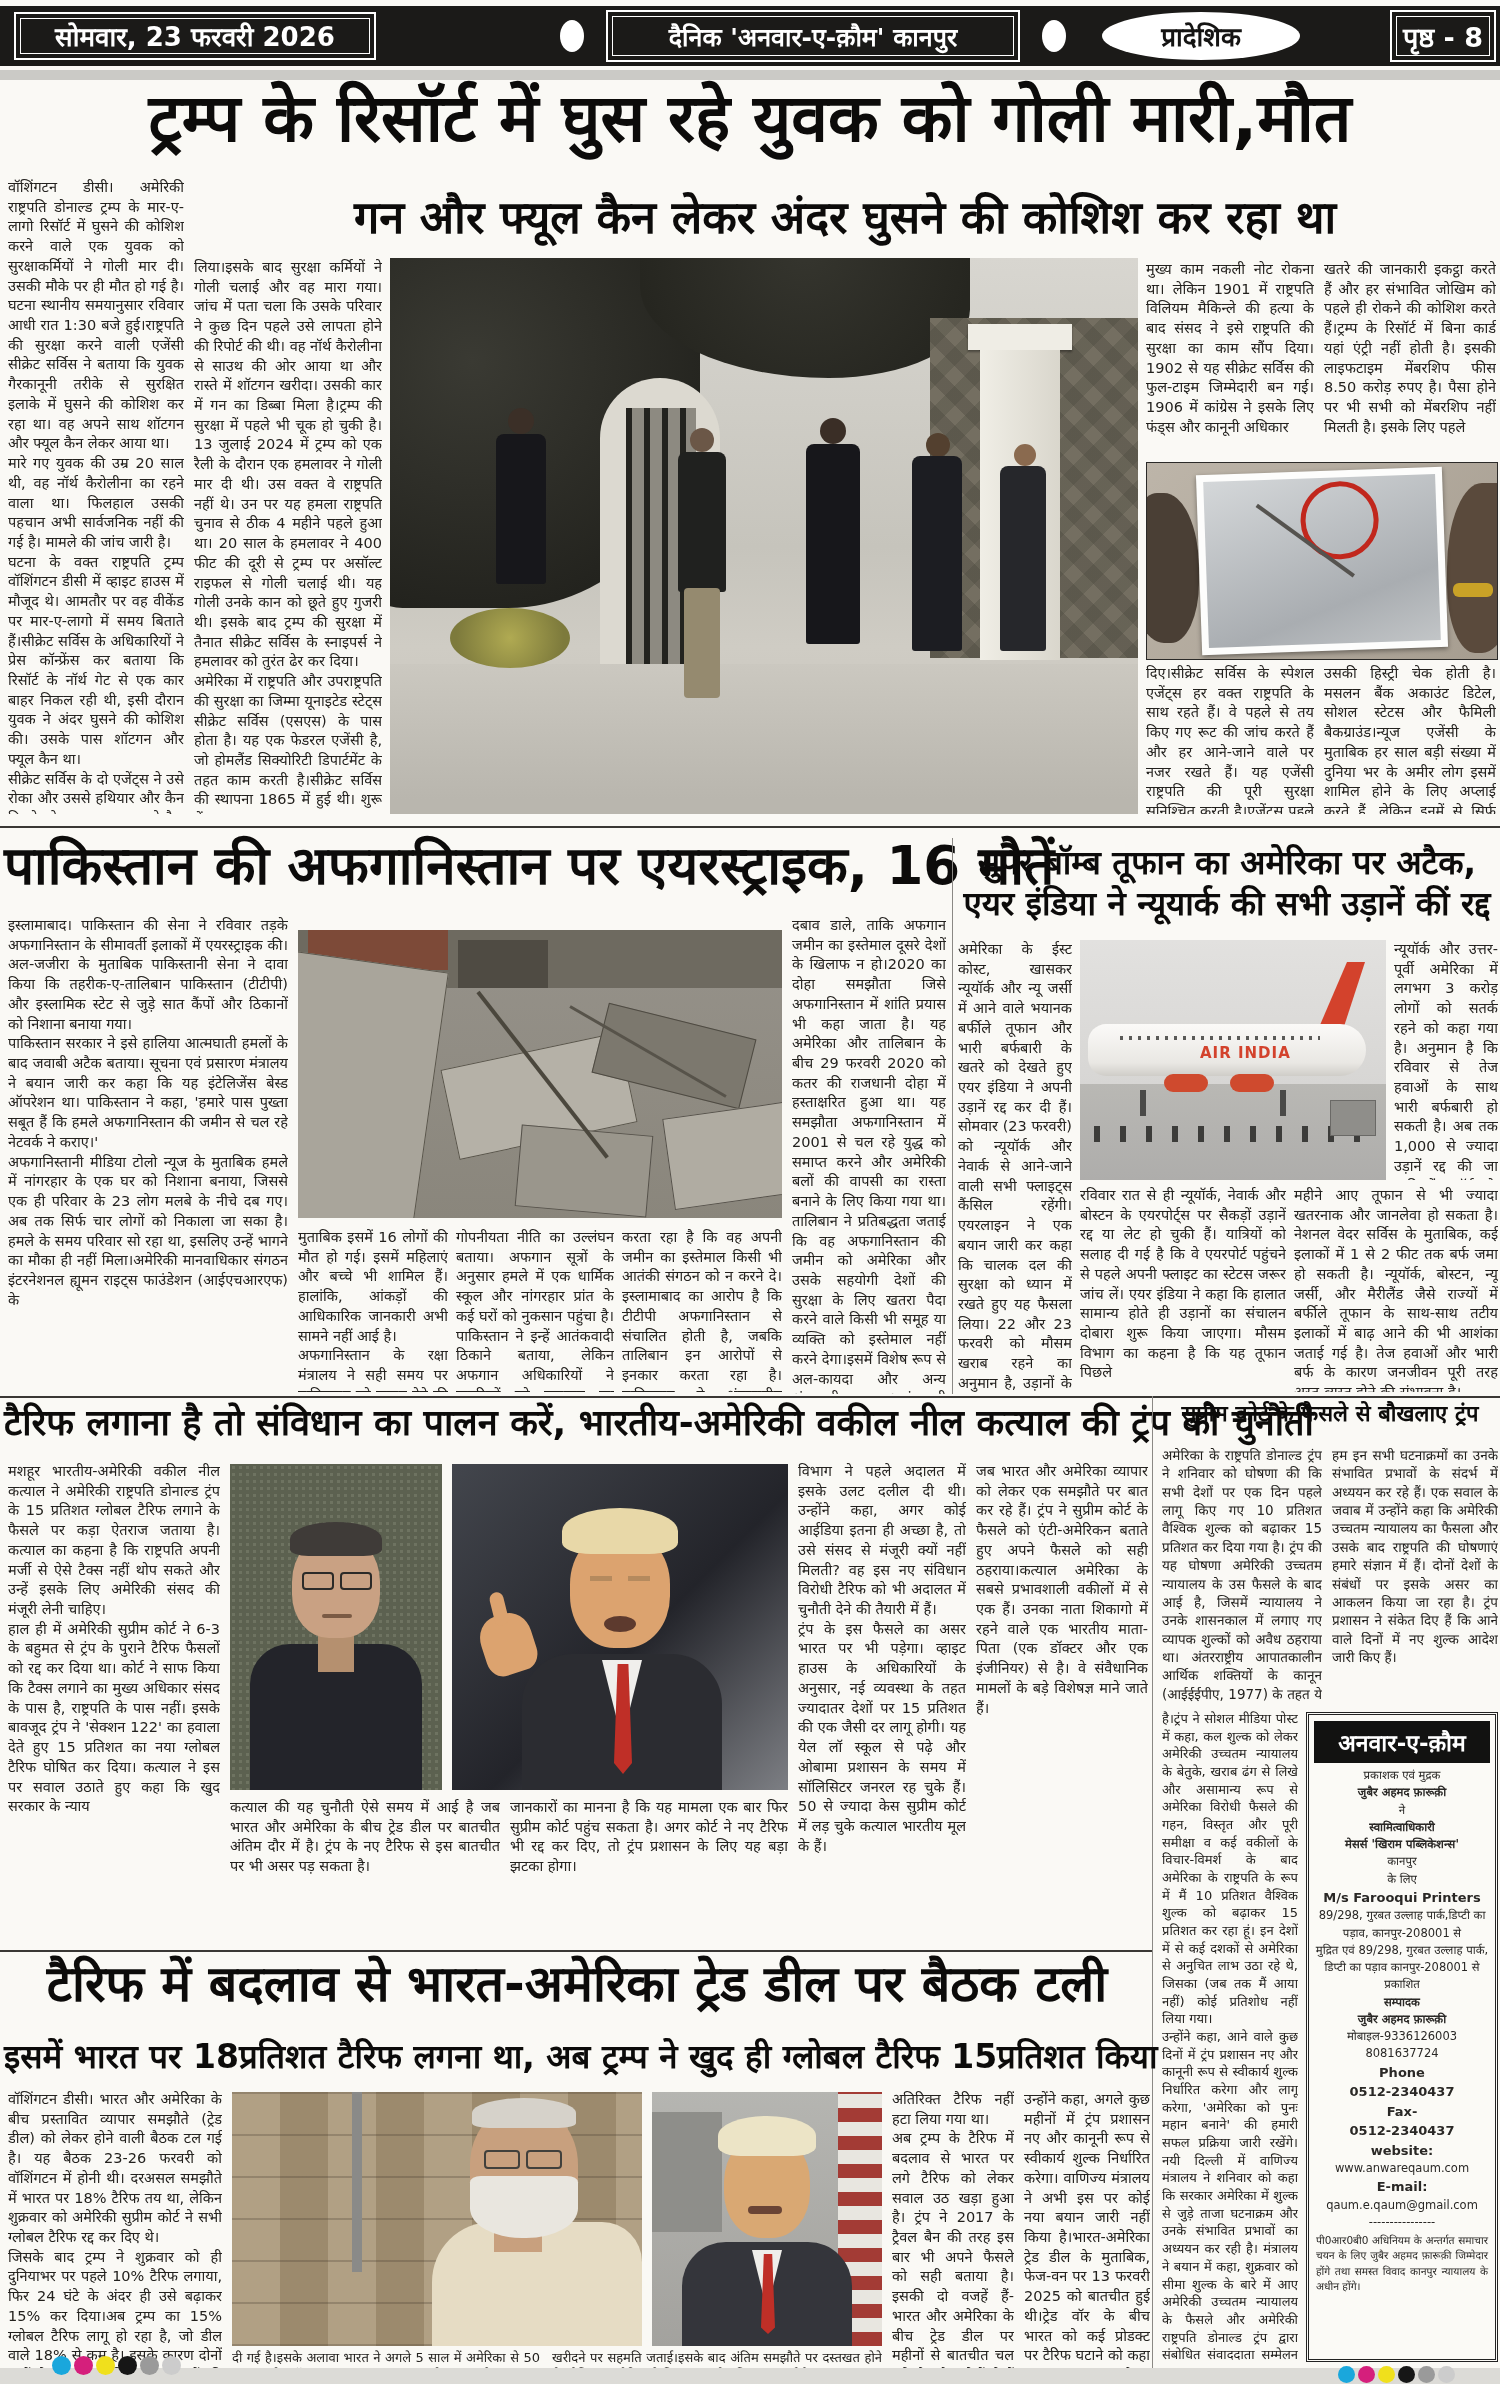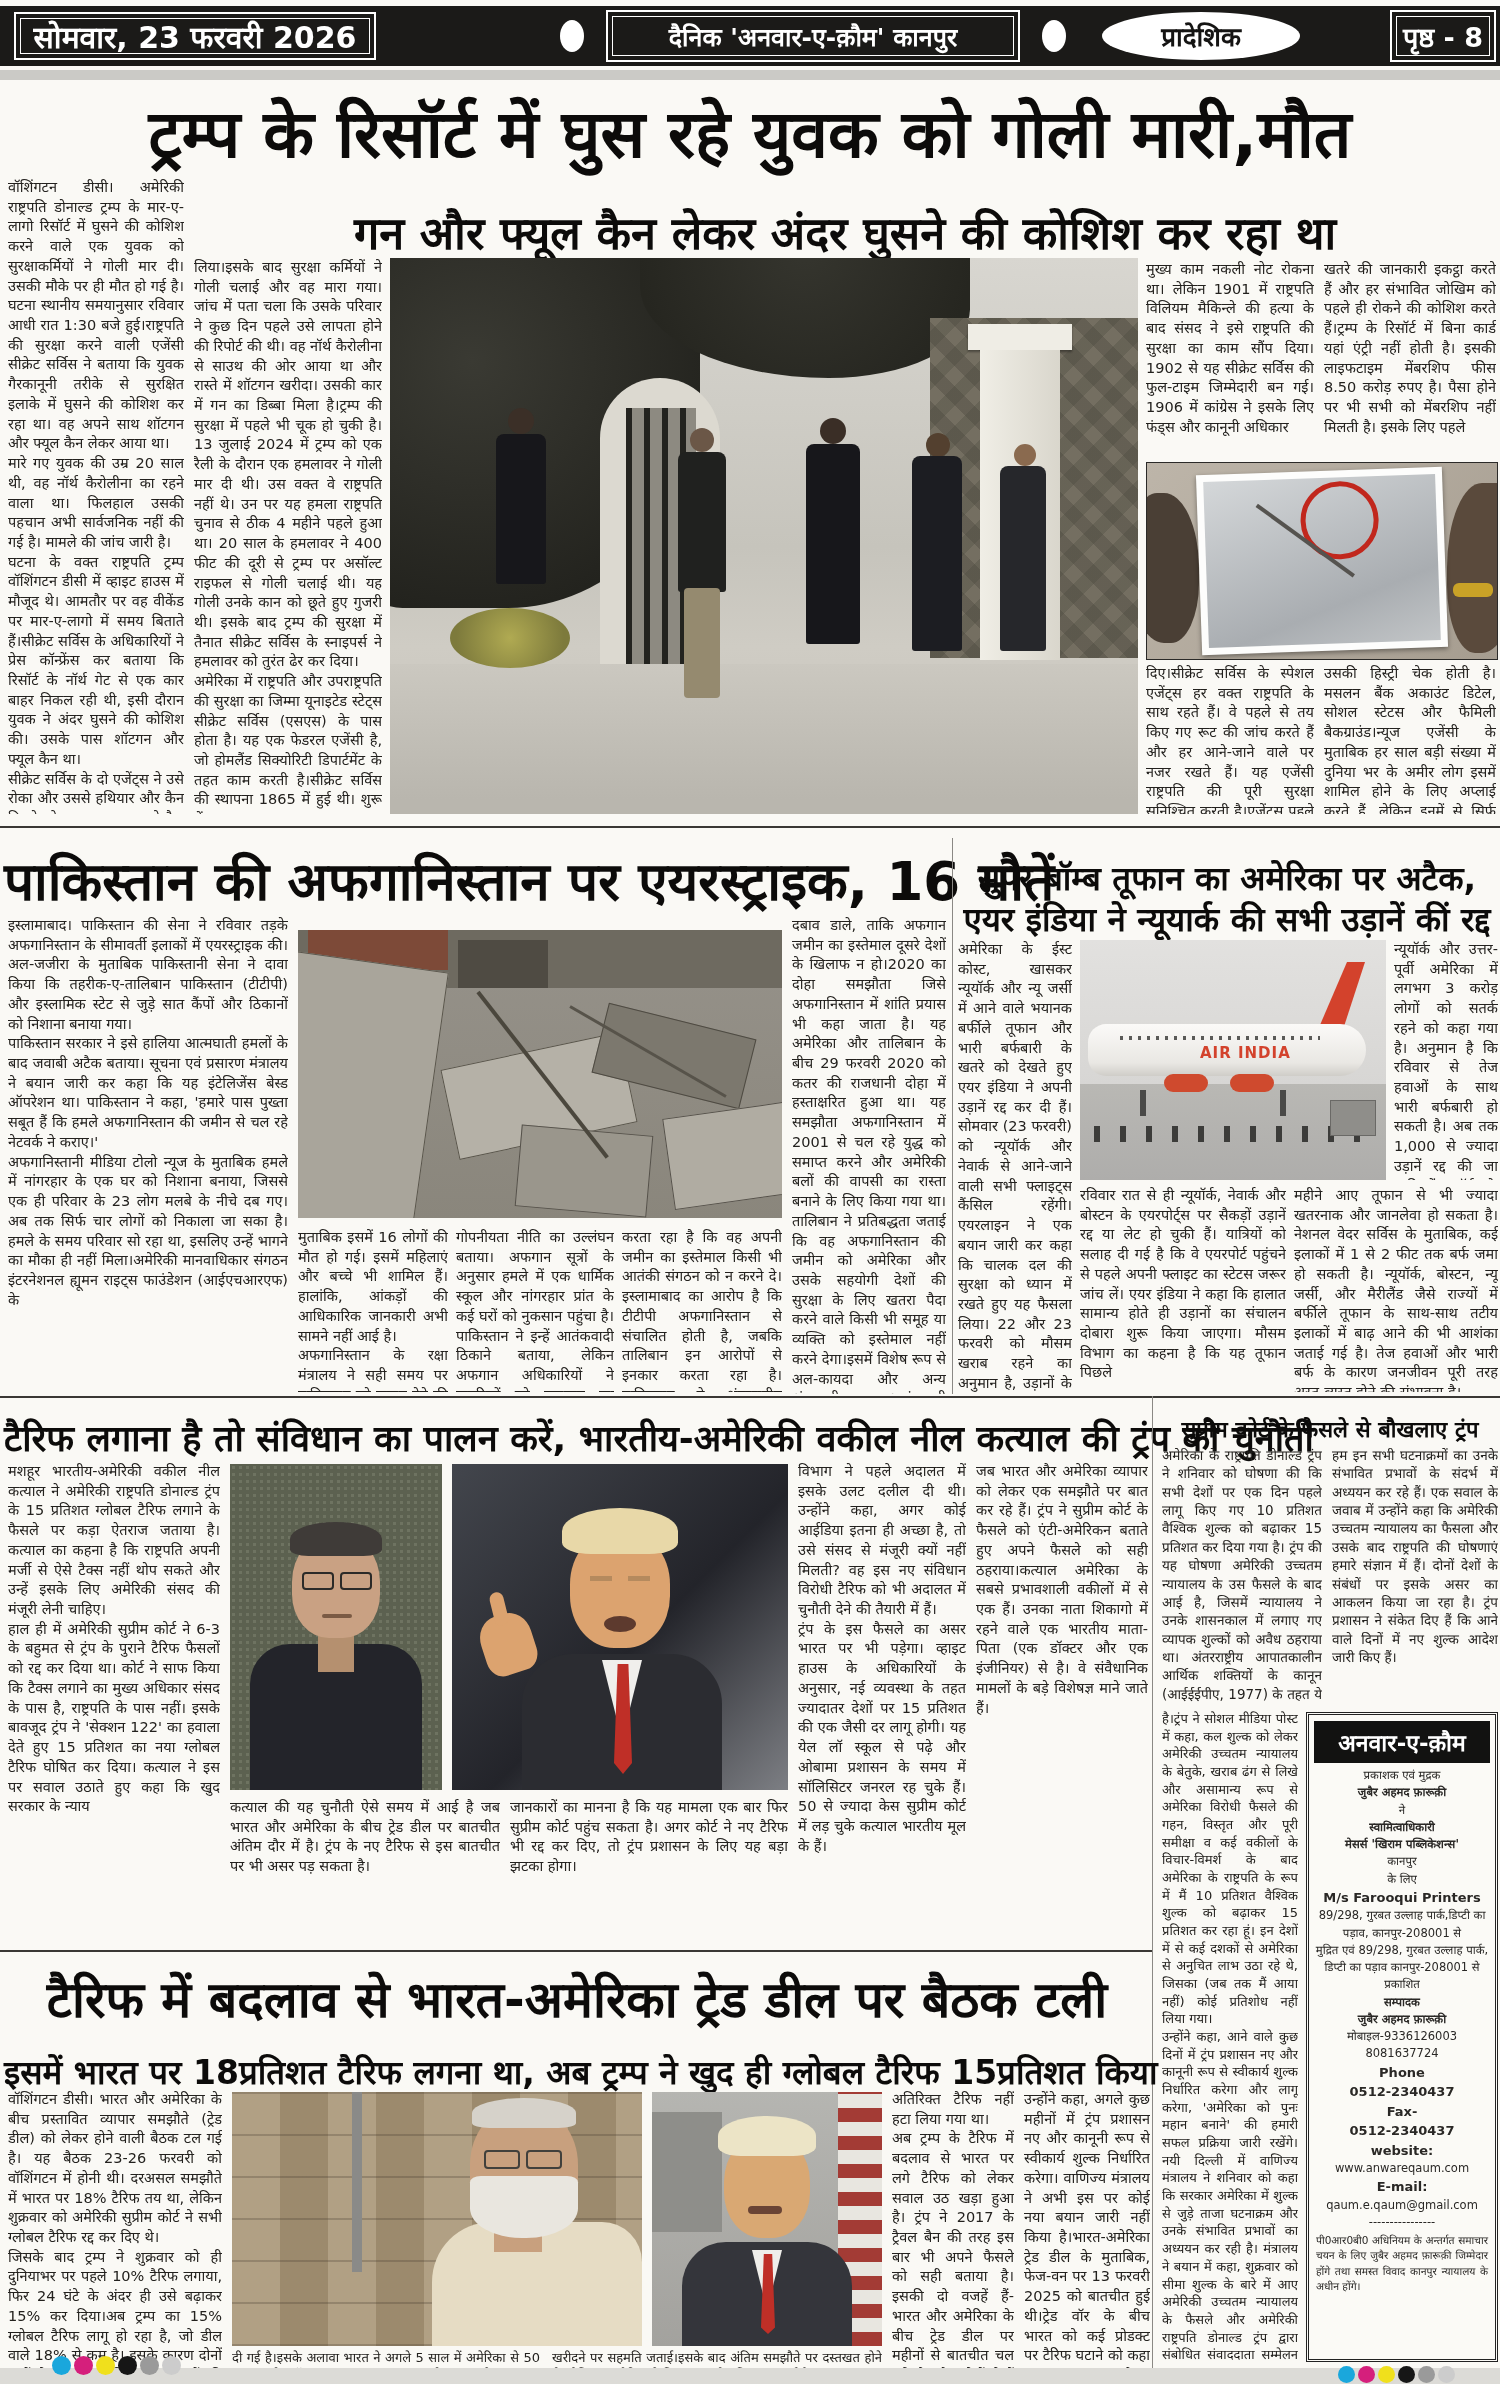--- a/index.html
+++ b/index.html
@@ -1,21 +1,21 @@
 <!DOCTYPE html>
 <html lang="hi"><head>
 <meta charset="utf-8">
 <style>
   html,body{margin:0;padding:0;background:#e9e8e4;}
   #page{position:relative;width:1500px;height:2384px;margin:0 auto;background:#faf9f5;
         font-family:"DejaVu Sans","Liberation Sans",sans-serif;color:#161513;overflow:hidden;}
   .abs{position:absolute;}
   .col{position:absolute;text-align:justify;white-space:pre-line;overflow:hidden;
        font-size:14.5px;line-height:1.36;color:#23211e;}
-  .hl{position:absolute;font-weight:bold;color:#0c0b0a;margin-top:16px;}
+  .hl{position:absolute;font-weight:bold;color:#0c0b0a;}
   .ph{position:absolute;overflow:hidden;}
   .rule{position:absolute;background:#3a3835;}
   
   #mast{position:absolute;left:0;top:6px;width:1500px;height:60px;background:#1b1a18;}
   .mbox{position:absolute;border:2px solid #fff;box-sizing:border-box;color:#fff;
         display:flex;align-items:center;justify-content:center;font-weight:bold;}
   .mbox .inner{border:1px solid #fff;width:calc(100% - 10px);height:calc(100% - 10px);
         display:flex;align-items:center;justify-content:center;}
   .mdot{position:absolute;width:24px;height:32px;border-radius:50%;background:#fff;}
   
@@ -35,21 +35,21 @@
   .sil{position:absolute;background:#17171b;border-radius:8px 8px 3px 3px;}
   .head{position:absolute;border-radius:50%;}
 </style>
 </head>
 <body>
 
 <div id="page">
 
   <div id="mast">
     <div class="mbox" style="left:14px;top:6px;width:362px;height:48px;">
-      <div class="inner" style="font-size:30px;">सोमवार, 23 फरवरी 2026</div>
+      <div class="inner" style="font-size:26px;">सोमवार, 23 फरवरी 2026</div>
     </div>
     <div class="mdot" style="left:560px;top:14px;"></div>
     <div class="mbox" style="left:606px;top:4px;width:414px;height:52px;">
       <div class="inner" style="font-size:25px;">दैनिक 'अनवार-ए-क़ौम' कानपुर</div>
     </div>
     <div class="mdot" style="left:1042px;top:14px;"></div>
     <div class="abs" style="left:1102px;top:6px;width:198px;height:48px;border-radius:50%;background:#fff;
          display:flex;align-items:center;justify-content:center;font-weight:bold;font-size:26px;color:#151413;">प्रादेशिक</div>
     <div class="mbox" style="left:1390px;top:4px;width:106px;height:52px;">
       <div class="inner" style="font-size:27px;">पृष्ठ - 8</div>

